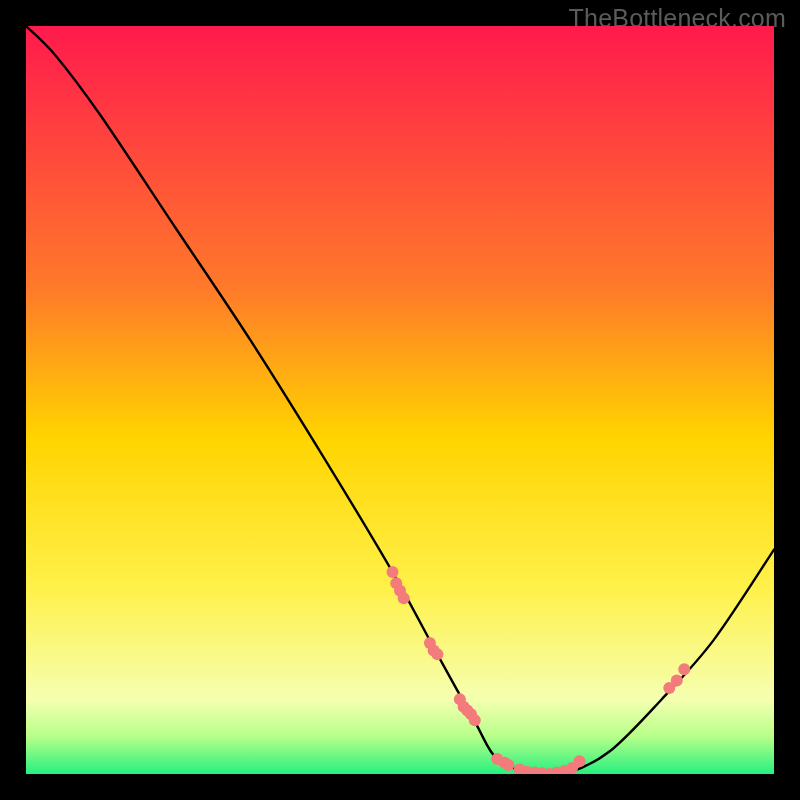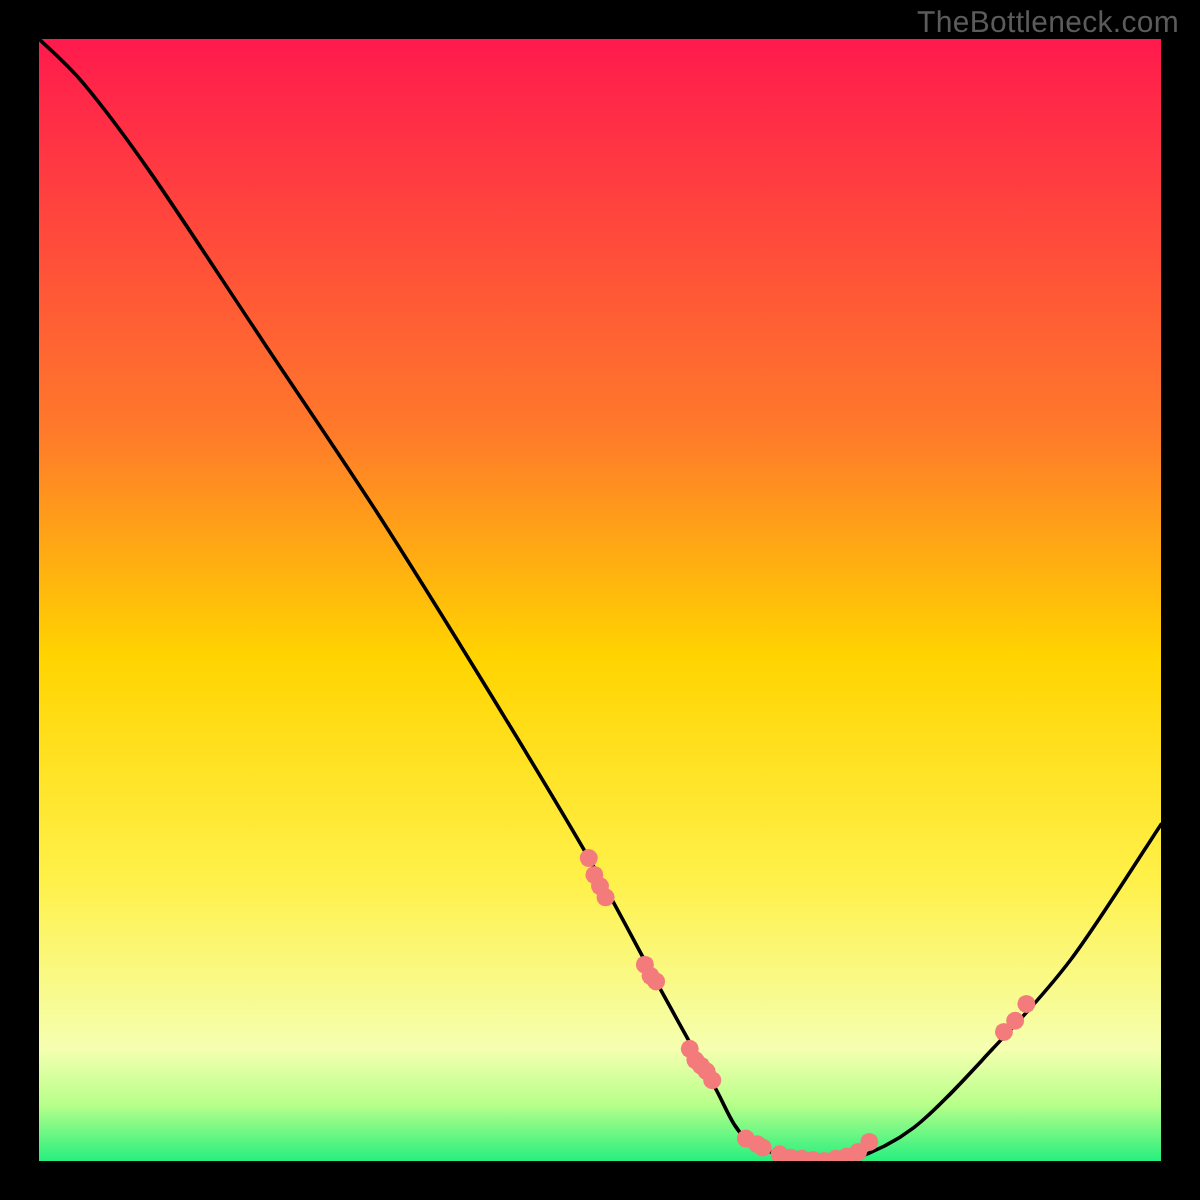--- a/index.html
+++ b/index.html
@@ -13,21 +13,21 @@
   }
   .container {
     position: relative;
     width: 800px;
     height: 800px;
   }
   .watermark {
     position: absolute;
     top: 4px;
     right: 14px;
-    font-size: 20px;
+    font-size: 25px;
     color: #5b5b5b;
     font-weight: 500;
     letter-spacing: 0.2px;
   }
   .plot-area {
     position: absolute;
     left: 26px;
     top: 26px;
     width: 748px;
     height: 748px;

